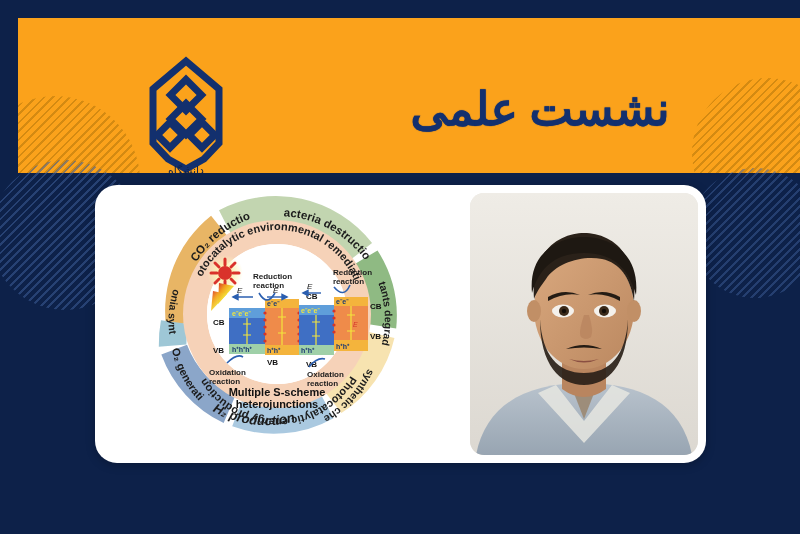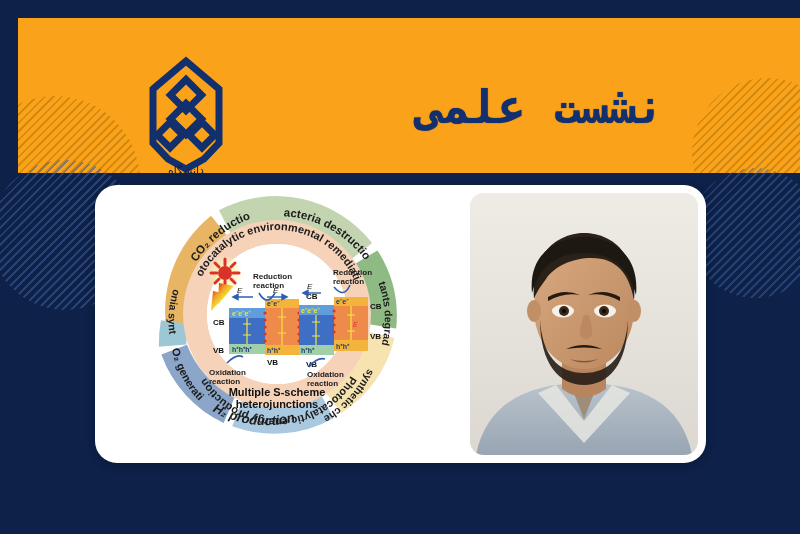--- a/index.html
+++ b/index.html
@@ -40,21 +40,21 @@
     direction:rtl;
     margin-top:25px;
   }
 
   .calligraphy{
     position:absolute;right:130px;top:28px;width:260px;height:125px;
     display:flex;align-items:center;justify-content:center;
   }
   .calligraphy .cal-text{
     position:absolute;color:#13306e;
-    font-family:Liberation Mono, monospace;
+    font-family:Liberation Serif, serif;
     font-size:46px;font-weight:bold;direction:rtl;
     letter-spacing:-2px;
     text-shadow:0 0 1px #13306e;
   }
 
   
   .body-stripe-left{
     position:absolute;left:-10px;top:160px;width:150px;height:150px;
     border-radius:50%;
     background:repeating-linear-gradient(-45deg,

